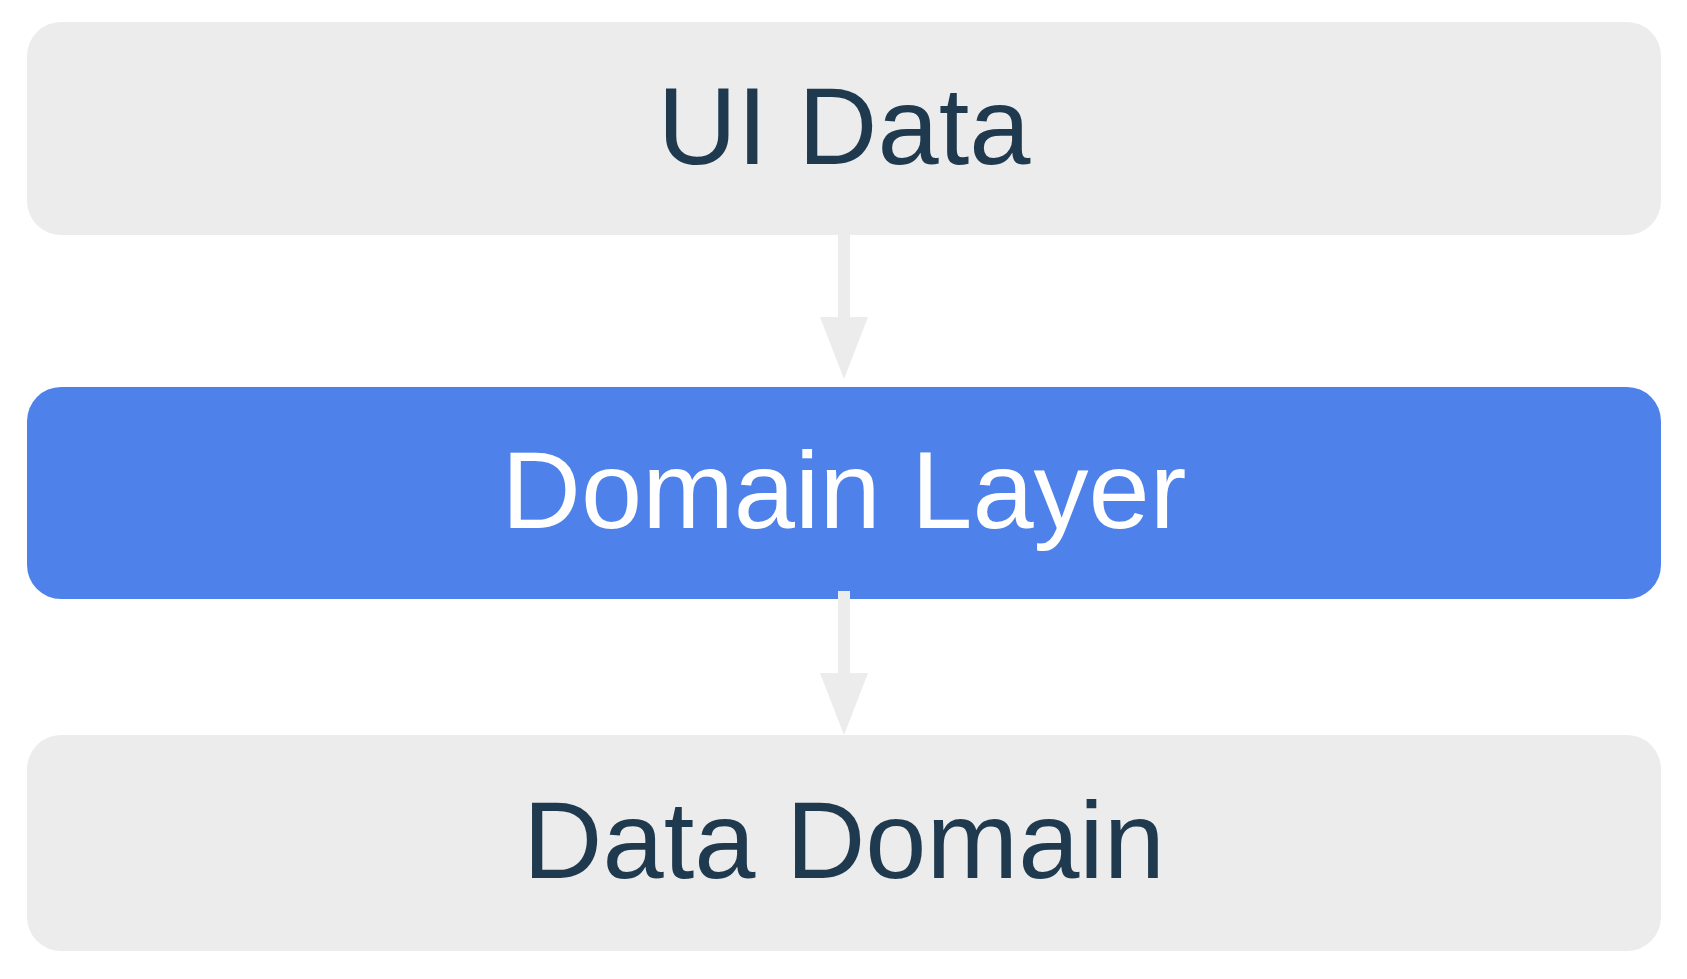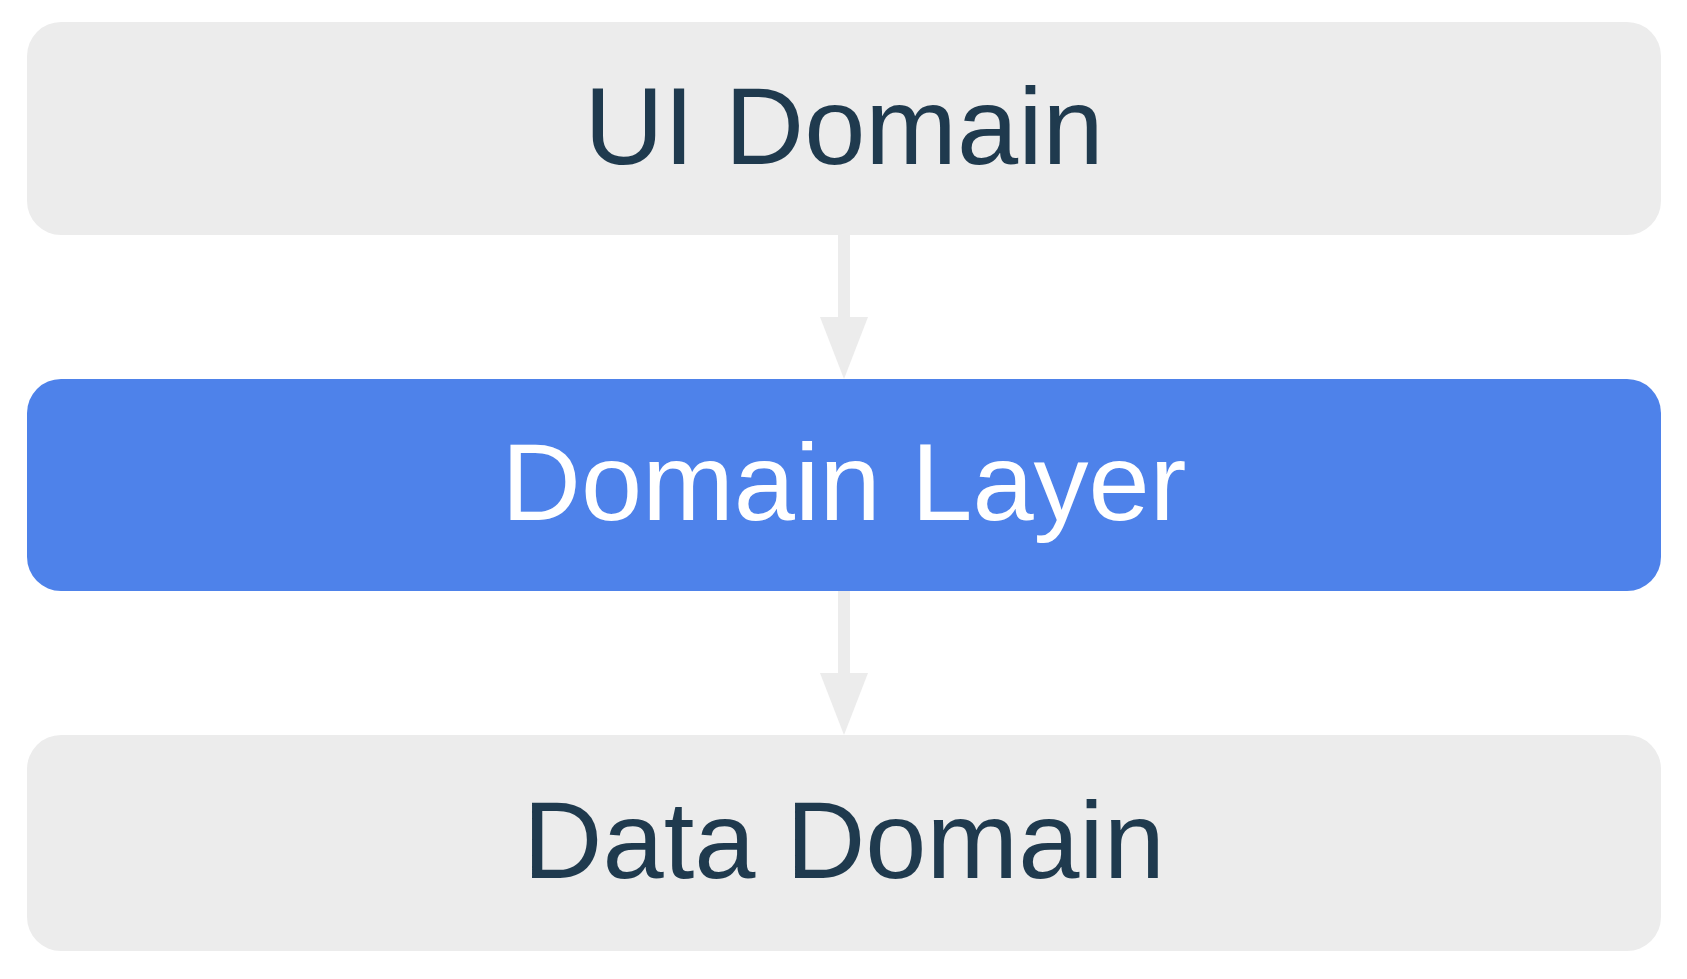--- a/index.html
+++ b/index.html
@@ -28,20 +28,21 @@
     width: 1634px;
     height: 213px;
     background: var(--layer-bg);
     border-radius: 34px;
     display: flex;
     align-items: center;
     justify-content: center;
   }
   .layer-box.highlighted {
     background: var(--highlight-bg);
+    margin-top: 8px;
   }
   .layer-label {
     font-size: 110px;
     font-weight: 400;
     color: var(--layer-text);
     letter-spacing: 0;
     white-space: nowrap;
     line-height: 1;
     padding-bottom: 6px;
   }
@@ -72,21 +73,21 @@
   #arrow-1 .arrow-head  { top: 317px; }
   #arrow-2 .arrow-shaft { top: 591px; }
   #arrow-2 .arrow-head  { top: 673px; }
 </style>
 </head>
 <body>
 
 <div class="canvas">
 
   <div class="layer-box" id="box-ui">
-    <span class="layer-label">UI Domain</span>
+    <span class="layer-label">UI Data</span>
   </div>
 
   <div class="arrow" id="arrow-1">
     <div class="arrow-shaft"></div>
     <div class="arrow-head"></div>
   </div>
 
   <div class="layer-box highlighted" id="box-domain">
     <span class="layer-label">Domain Layer</span>
   </div>

